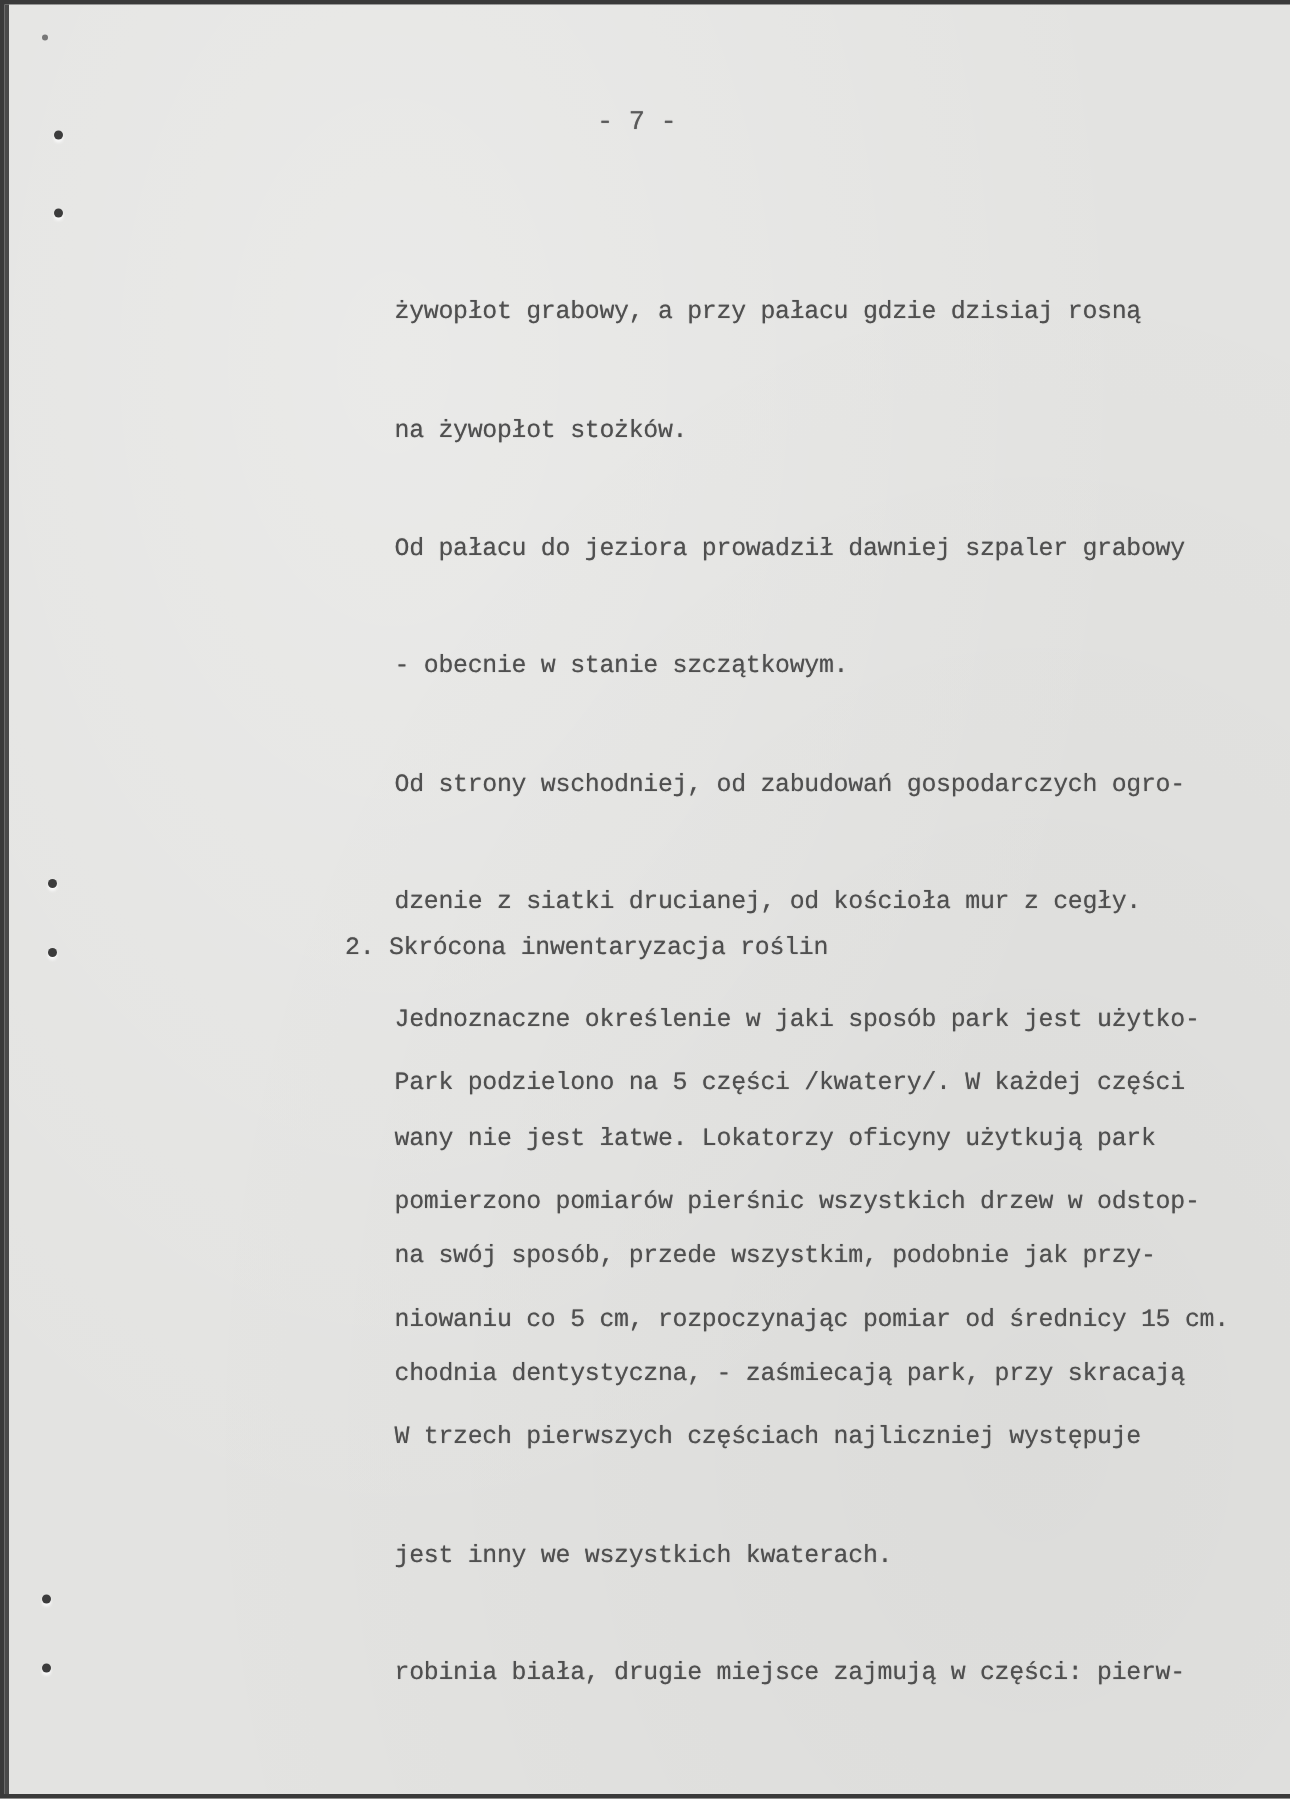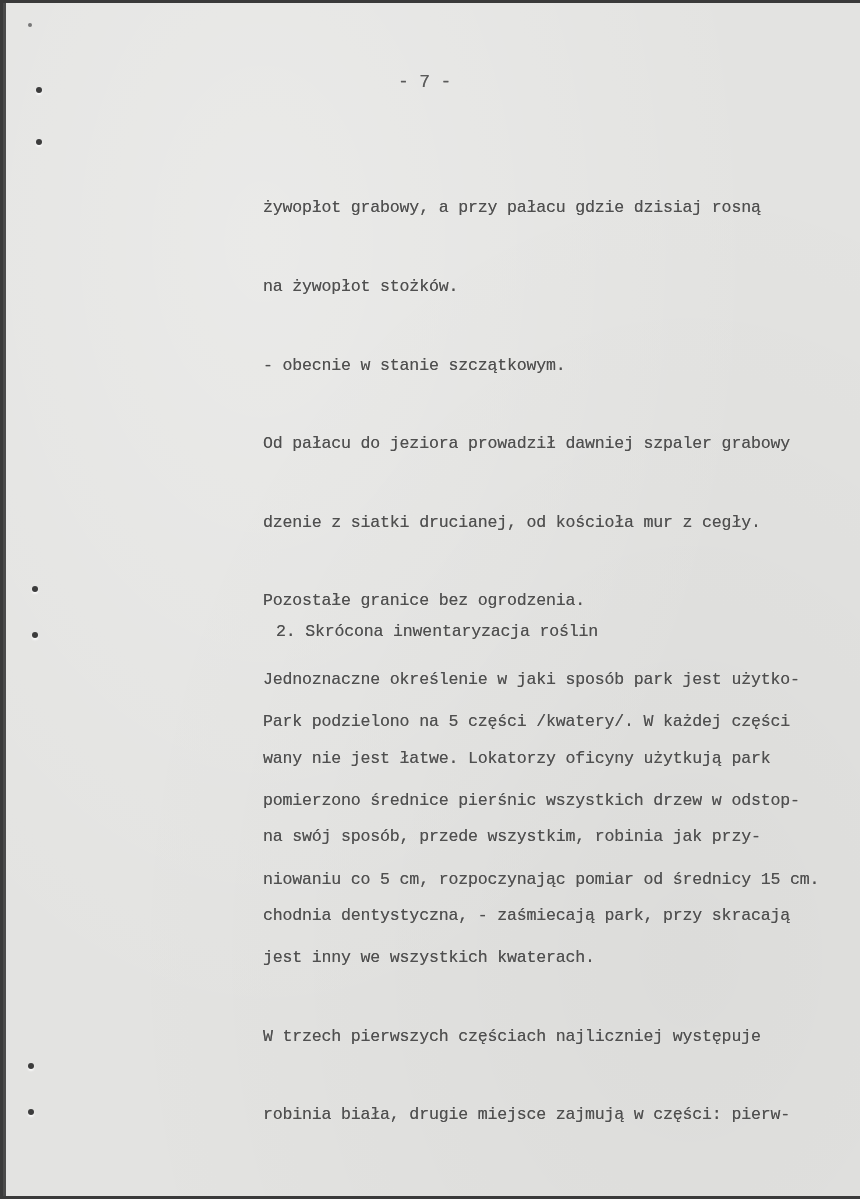--- a/index.html
+++ b/index.html
@@ -52,21 +52,20 @@
     }
     .block {
       position: absolute;
       left: 257px;
     }
     .block1 { top: 140px; }
     .heading {
       position: absolute;
       left: 224px;
       top: 616px;
-      margin-left: 46px;
     }
     .block2 { top: 654px; }
     .line { display: block; height: 26.2px; }
   </style>
 </head>
 <body>
 
 <div class="page">
 
   <span class="hole small" style="left:22px; top:20px;"></span>
@@ -75,40 +74,40 @@
   <span class="hole" style="left:26px; top:583px;"></span>
   <span class="hole" style="left:26px; top:629px;"></span>
   <span class="hole" style="left:22px; top:1060px;"></span>
   <span class="hole" style="left:22px; top:1106px;"></span>
 
   <div class="typewriter page-number">- 7 -</div>
 
   <div class="typewriter block block1">
     <span class="line">żywopłot grabowy, a przy pałacu gdzie dzisiaj rosną</span>
     <span class="line">na żywopłot stożków.</span>
+    <span class="line">Od pałacu do jeziora prowadził dawniej szpaler grabowy</span>
     <span class="line">- obecnie w stanie szczątkowym.</span>
-    <span class="line">Od pałacu do jeziora prowadził dawniej szpaler grabowy</span>
+    <span class="line">Od strony wschodniej, od zabudowań gospodarczych ogro-</span>
     <span class="line">dzenie z siatki drucianej, od kościoła mur z cegły.</span>
-    <span class="line">Pozostałe granice bez ogrodzenia.</span>
     <span class="line">Jednoznaczne określenie w jaki sposób park jest użytko-</span>
     <span class="line">wany nie jest łatwe. Lokatorzy oficyny użytkują park</span>
-    <span class="line">na swój sposób, przede wszystkim, robinia jak przy-</span>
+    <span class="line">na swój sposób, przede wszystkim, podobnie jak przy-</span>
     <span class="line">chodnia dentystyczna, - zaśmiecają park, przy skracają</span>
     
     
   </div>
 
   <div class="typewriter heading">2. Skrócona inwentaryzacja roślin</div>
 
   <div class="typewriter block block2">
     <span class="line">Park podzielono na 5 części /kwatery/. W każdej części</span>
-    <span class="line">pomierzono średnice pierśnic wszystkich drzew w odstop-</span>
+    <span class="line">pomierzono pomiarów pierśnic wszystkich drzew w odstop-</span>
     <span class="line">niowaniu co 5 cm, rozpoczynając pomiar od średnicy 15 cm.</span>
+    <span class="line">W trzech pierwszych częściach najliczniej występuje</span>
     <span class="line">jest inny we wszystkich kwaterach.</span>
-    <span class="line">W trzech pierwszych częściach najliczniej występuje</span>
     <span class="line">robinia biała, drugie miejsce zajmują w części: pierw-</span>
     
     
     
     
     
     
     
     
   </div>

